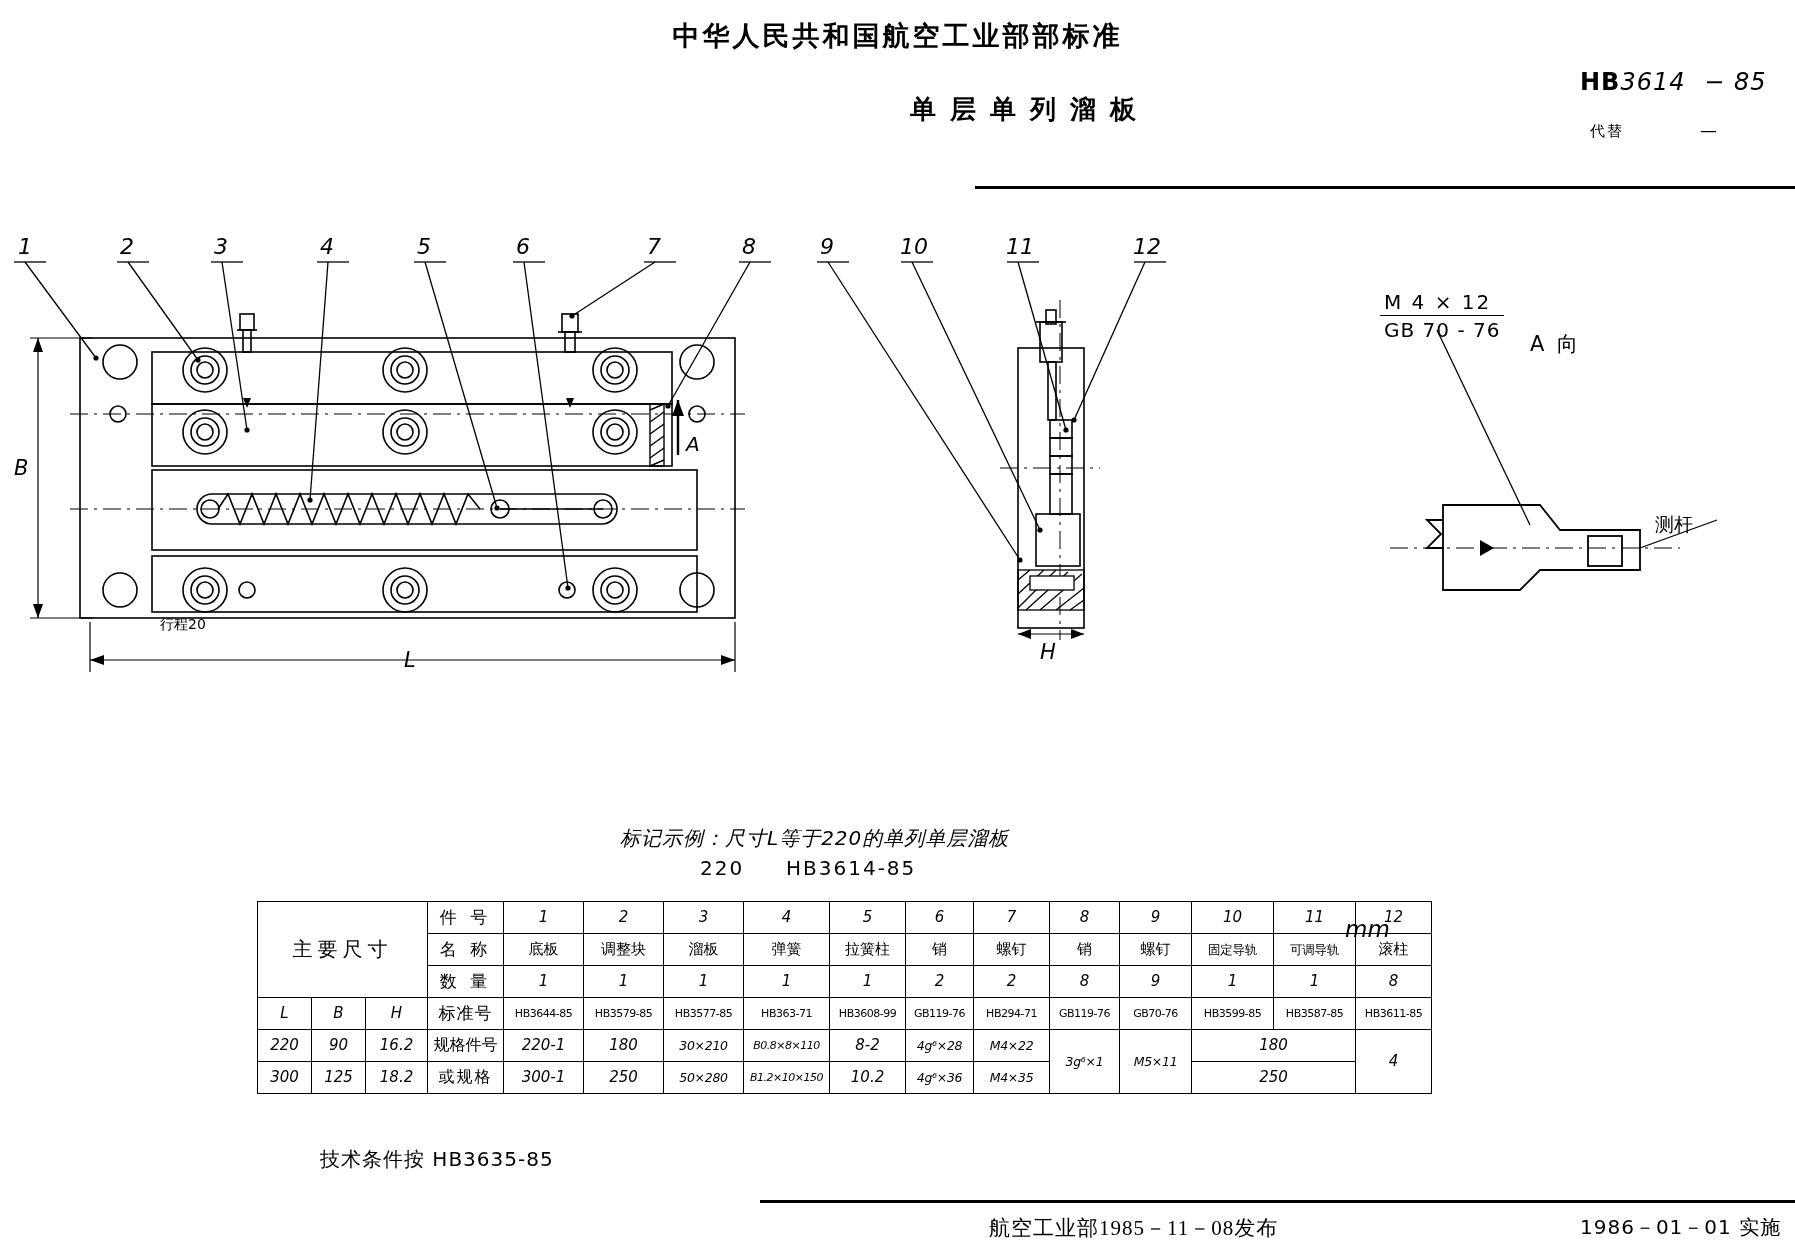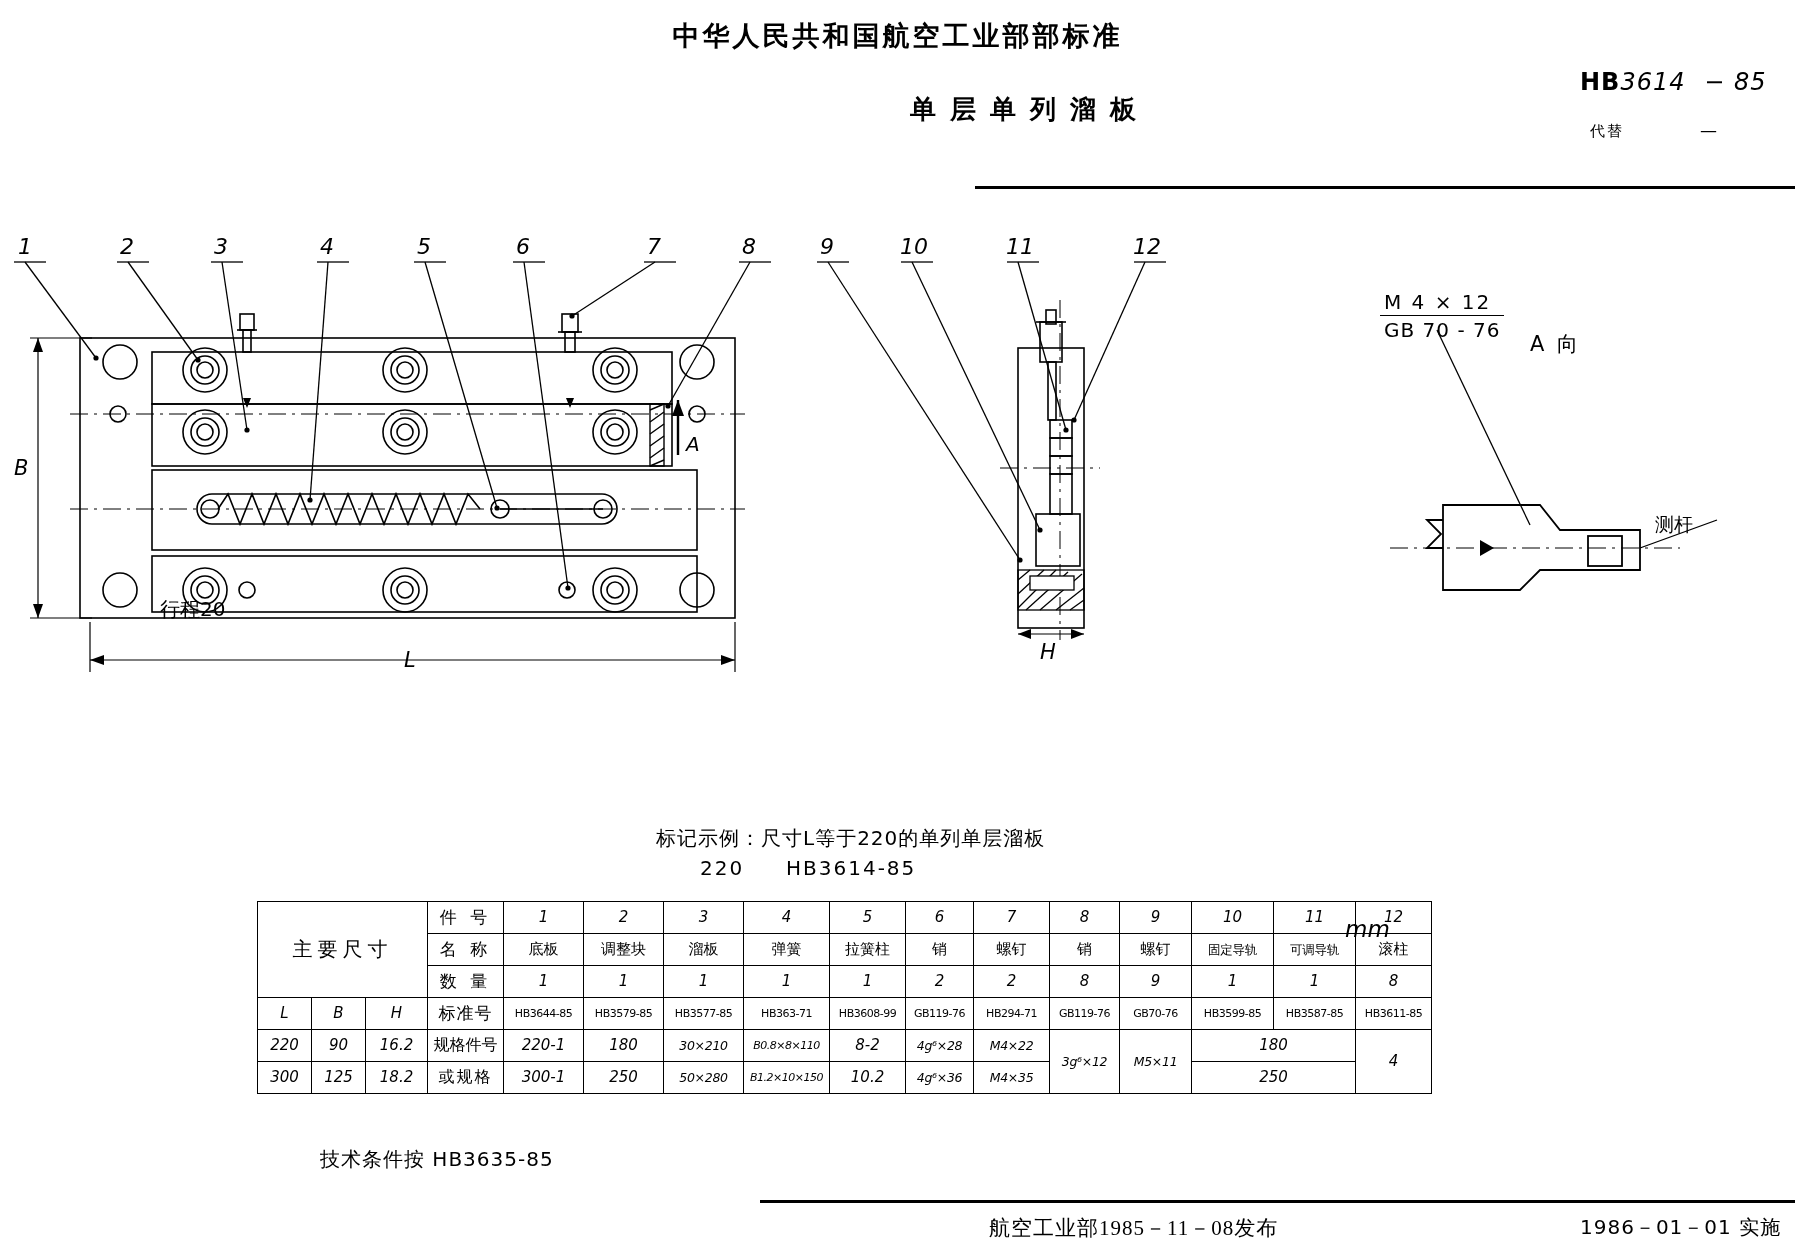--- a/index.html
+++ b/index.html
@@ -26,21 +26,21 @@
   #repl-label{left:1590px;top:122px;font-size:15px;letter-spacing:2px;}
   #repl-val{left:1700px;top:120px;font-size:17px;}
   .rule{background:#000;}
   #hdr-rule{left:975px;top:186px;width:820px;height:3px;}
   
   .lead-num{font-size:22px;font-style:italic;}
   
   .lbl{font-size:19px;}
   .lbl-it{font-size:19px;font-style:italic;}
   
-  #mark1{left:656px;top:825px;font-size:20px;letter-spacing:1px;white-space:nowrap;}
+  #mark1{left:620px;top:825px;font-size:20px;letter-spacing:1px;white-space:nowrap;font-style:italic;}
   #mark2{left:700px;top:856px;font-size:20px;letter-spacing:2px;white-space:nowrap;}
   #mm{left:1345px;top:916px;font-size:23px;font-style:italic;}
   
   #tbl{
     left:257px;top:901px;border-collapse:collapse;
     font-size:15px;table-layout:fixed;
   }
   #tbl td{
     border:1.6px solid #000;text-align:center;vertical-align:middle;
     padding:1px 1px;height:29px;line-height:1.05;white-space:nowrap;
@@ -303,21 +303,21 @@
 <div class="abs lead-num" style="left:647px;top:234px">7</div>
 <div class="abs lead-num" style="left:742px;top:234px">8</div>
 <div class="abs lead-num" style="left:820px;top:234px">9</div>
 <div class="abs lead-num" style="left:900px;top:234px">10</div>
 <div class="abs lead-num" style="left:1006px;top:234px">11</div>
 <div class="abs lead-num" style="left:1133px;top:234px">12</div>
 
 <div class="abs lbl-it" style="left:14px;top:456px;font-size:21px">B</div>
 <div class="abs lbl-it" style="left:404px;top:648px;font-size:21px">L</div>
 <div class="abs lbl-it" style="left:1040px;top:640px;font-size:21px">H</div>
-<div class="abs lbl" style="left:160px;top:596px;font-size:20px">行程20</div>
+<div class="abs lbl" style="left:160px;top:616px;font-size:14px">行程20</div>
 <div class="abs lbl-it" style="left:686px;top:432px;font-size:20px">A</div>
 
 <div class="abs" id="aview-title">A 向</div>
 <div class="abs" id="m4x12">
   <div style="font-size:20px;letter-spacing:2px;border-bottom:1.6px solid #000;padding:0 4px 1px 4px;">M 4 × 12</div>
   <div style="font-size:20px;letter-spacing:1px;padding:2px 4px 0 4px;">GB 70 - 76</div>
 </div>
 <div class="abs" id="rodlabel">测杆</div>
 
 <div class="abs" id="mark1">标记示例：尺寸L等于220的单列单层溜板</div>
@@ -422,21 +422,21 @@
     <td class="it">90</td>
     <td class="it">16.2</td>
     <td class="hdr-lbl" style="letter-spacing:0px;font-size:16px">规格件号</td>
     <td class="it">220-1</td>
     <td class="it">180</td>
     <td class="it tiny">30×210</td>
     <td class="it xtiny">B0.8×8×110</td>
     <td class="it">8-2</td>
     <td class="it tiny">4g⁶×28</td>
     <td class="it tiny">M4×22</td>
-    <td class="it tiny" rowspan="2">3g⁶×12</td>
+    <td class="it tiny" rowspan="2">3g⁶×1</td>
     <td class="it tiny" rowspan="2">M5×11</td>
     <td class="it nb-r" colspan="2">180</td>
     <td class="it" rowspan="2">4</td>
   </tr>
 
   <tr>
     <td class="it">300</td>
     <td class="it">125</td>
     <td class="it">18.2</td>
     <td class="hdr-lbl" style="letter-spacing:2px;font-size:16px">或规格</td>

